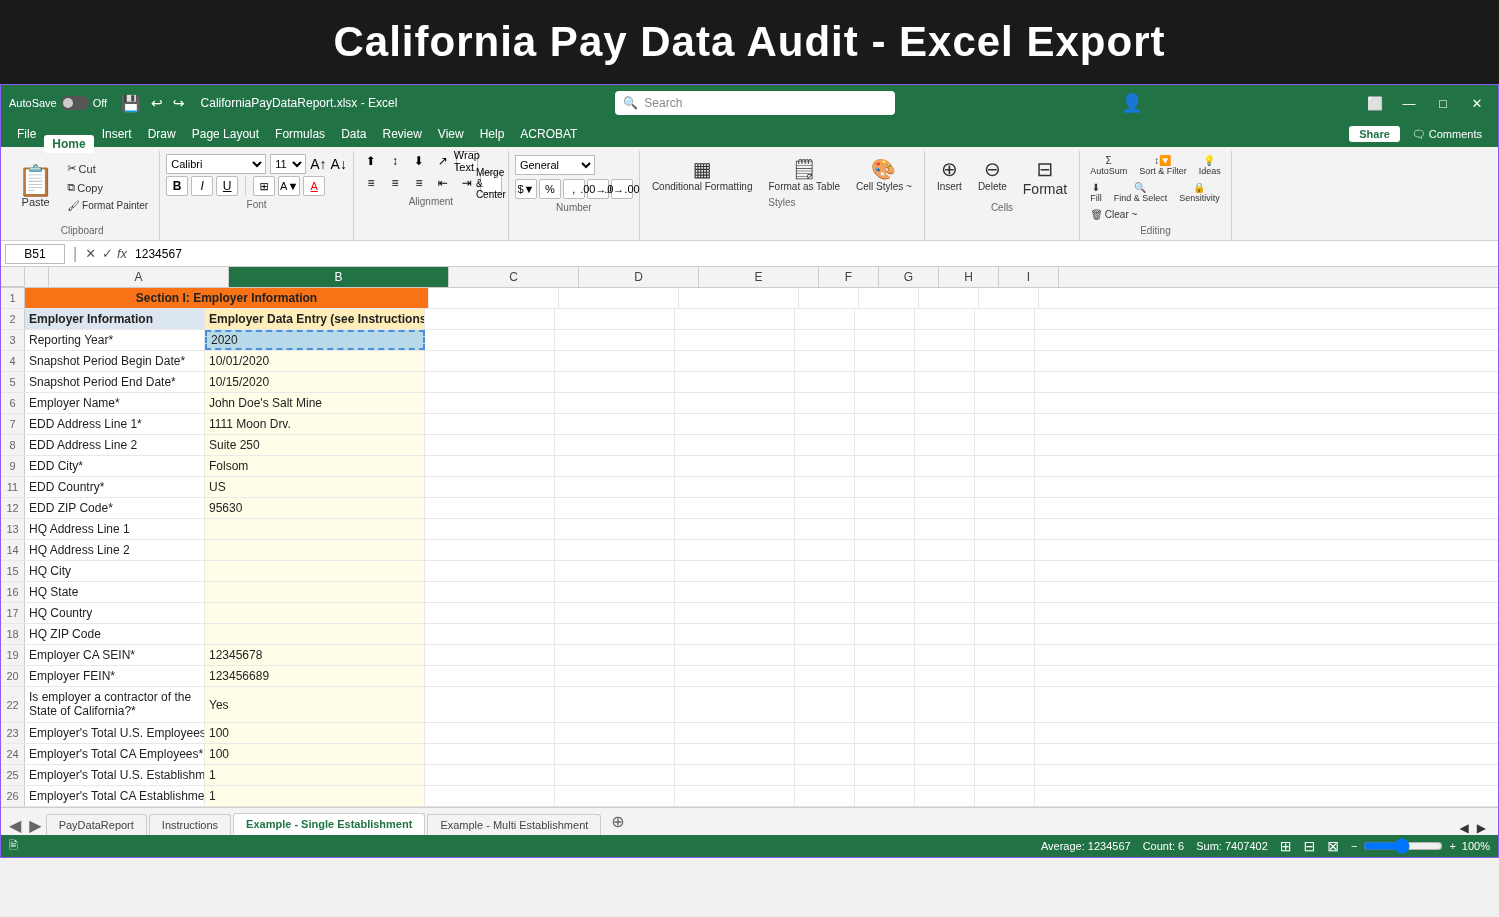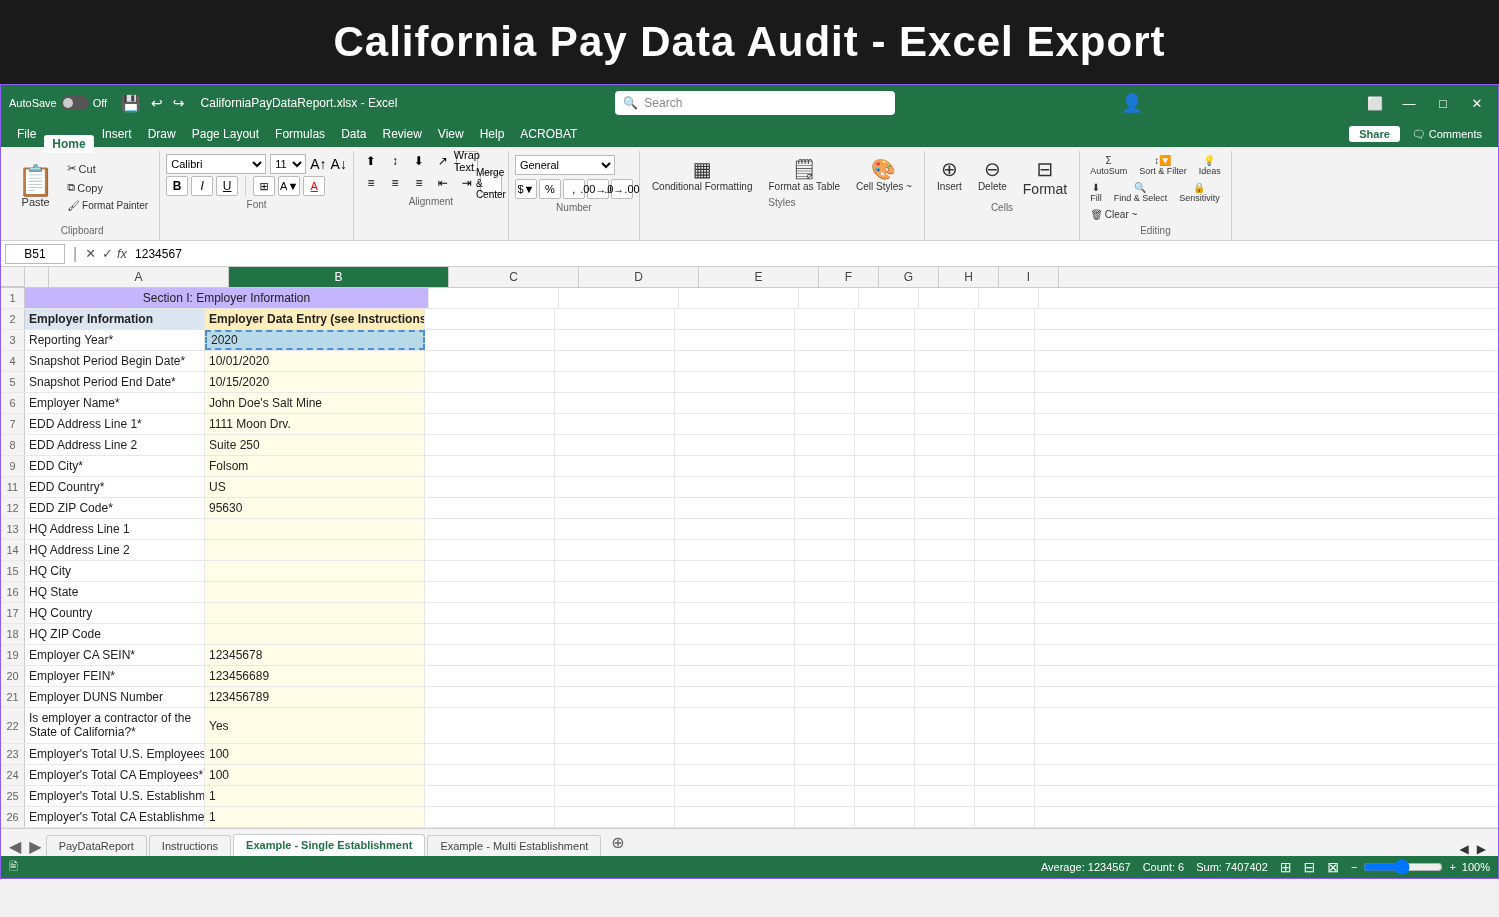--- a/index.html
+++ b/index.html
@@ -243,21 +243,21 @@
       align-items: center;
       justify-content: center;
       cursor: pointer;
       border-radius: 2px;
       font-size: 12px;
       border: 1px solid transparent;
     }
 
     
     .number-fmt-select {
-      width: 100px;
+      width: 80px;
       height: 20px;
       font-size: 11px;
       border: 1px solid #bbb;
       background: white;
     }
 
     
     #formula-bar {
       display: flex;
       align-items: center;
@@ -366,24 +366,24 @@
     .cell.col-b { min-width: 220px; width: 220px; background: #ffeeba; }
     .cell.col-c { min-width: 130px; width: 130px; }
     .cell.col-d { min-width: 120px; width: 120px; }
     .cell.col-e { min-width: 120px; width: 120px; }
     .cell.col-f { min-width: 60px; width: 60px; }
     .cell.col-g { min-width: 60px; width: 60px; }
     .cell.col-h { min-width: 60px; width: 60px; }
     .cell.col-i { min-width: 60px; width: 60px; }
 
     .cell.section-header {
-      font-weight: normal;
+      font-weight: bold;
       text-align: center;
       justify-content: center;
-      background: #c4b5fd;
+      background: #f97316;
     }
     .cell.light-yellow { background: #fffde7; }
 
     
     #sheet-tabs {
       display: flex;
       align-items: flex-end;
       background: #f3f3f3;
       border-top: 1px solid #ccc;
       padding: 0 4px;
@@ -968,32 +968,20 @@
         <div class="cell col-b light-yellow">123456689</div>
         <div class="cell col-c"></div>
         <div class="cell col-d"></div>
         <div class="cell col-e"></div>
         <div class="cell col-f"></div>
         <div class="cell col-g"></div>
         <div class="cell col-h"></div>
         <div class="cell col-i"></div>
       </div>
 
-      <div class="grid-row">
-        <div class="row-num">21</div>
-        <div class="cell col-a">Employer DUNS Number</div>
-        <div class="cell col-b light-yellow">123456789</div>
-        <div class="cell col-c"></div>
-        <div class="cell col-d"></div>
-        <div class="cell col-e"></div>
-        <div class="cell col-f"></div>
-        <div class="cell col-g"></div>
-        <div class="cell col-h"></div>
-        <div class="cell col-i"></div>
-      </div>
 
       <div class="grid-row" style="min-height:36px;">
         <div class="row-num">22</div>
         <div class="cell col-a" style="white-space:normal;height:auto;align-items:flex-start;padding-top:3px;">Is employer a contractor of the State of California?*</div>
         <div class="cell col-b light-yellow">Yes</div>
         <div class="cell col-c"></div>
         <div class="cell col-d"></div>
         <div class="cell col-e"></div>
         <div class="cell col-f"></div>
         <div class="cell col-g"></div>

